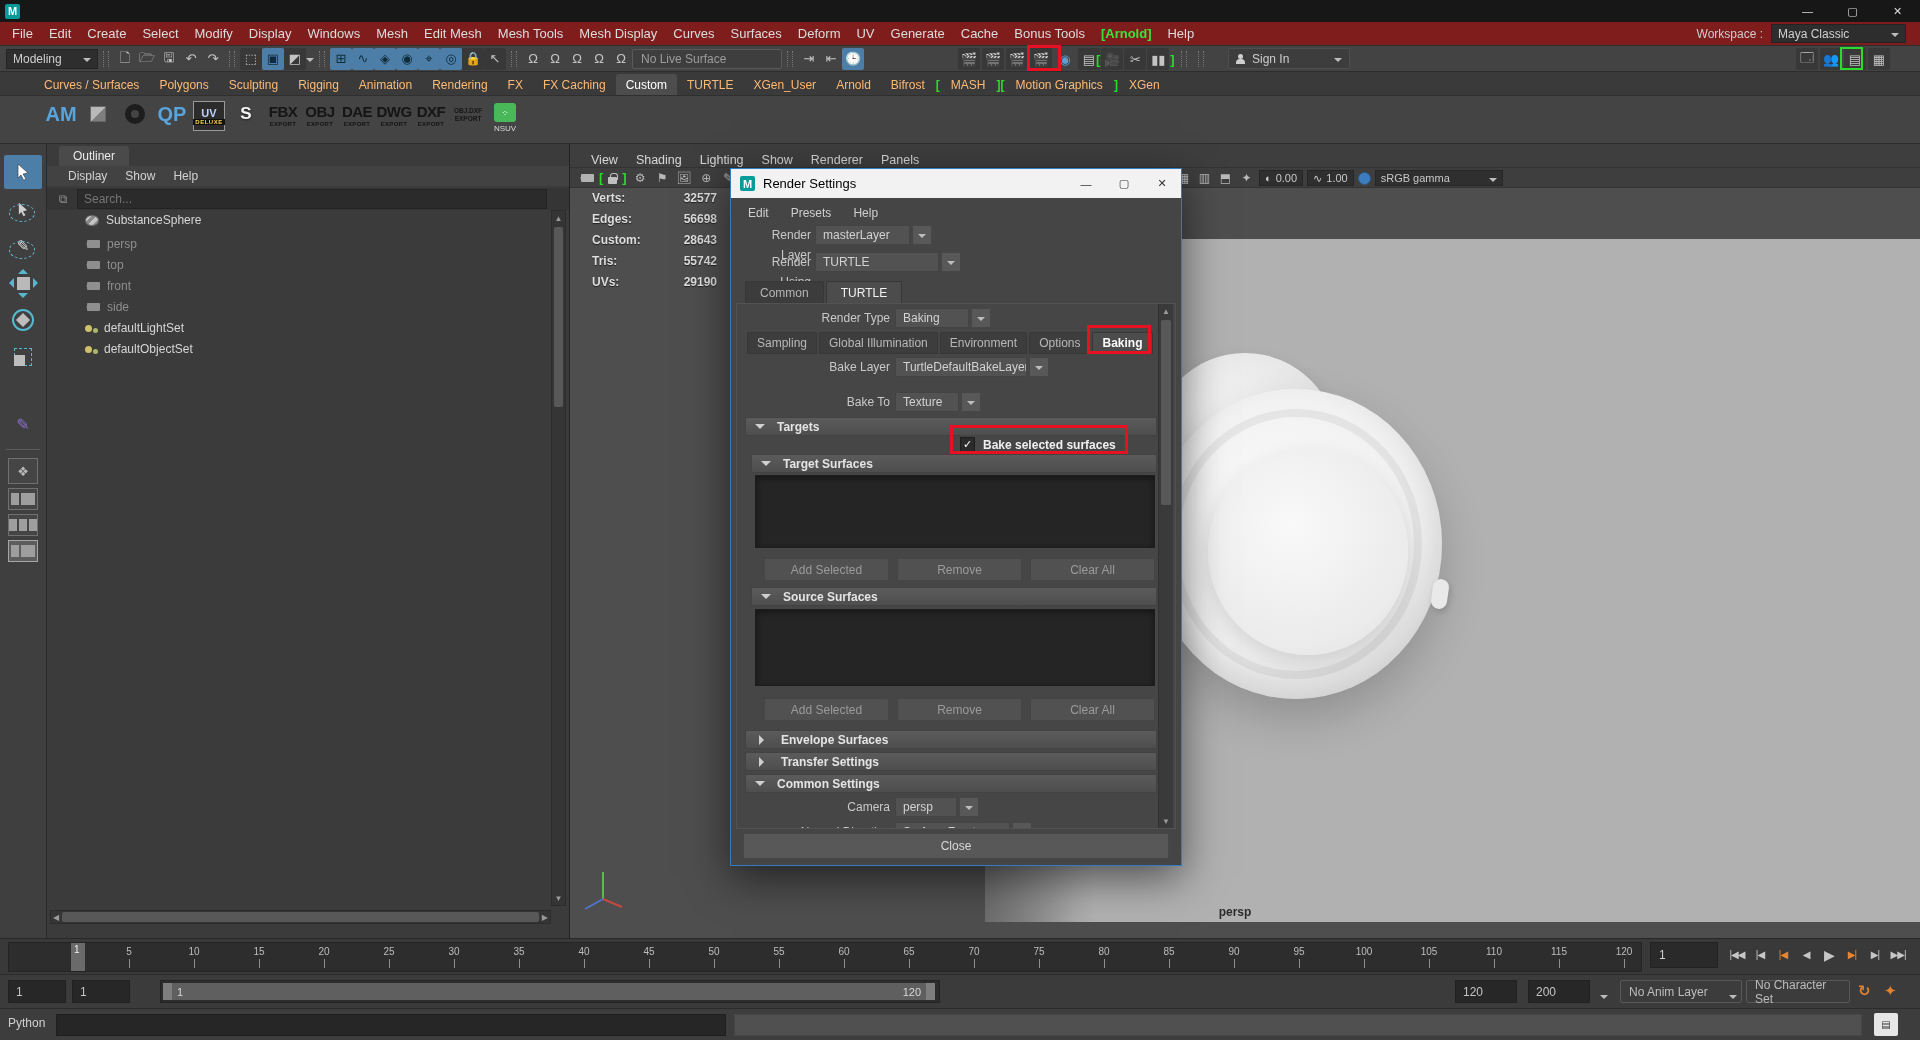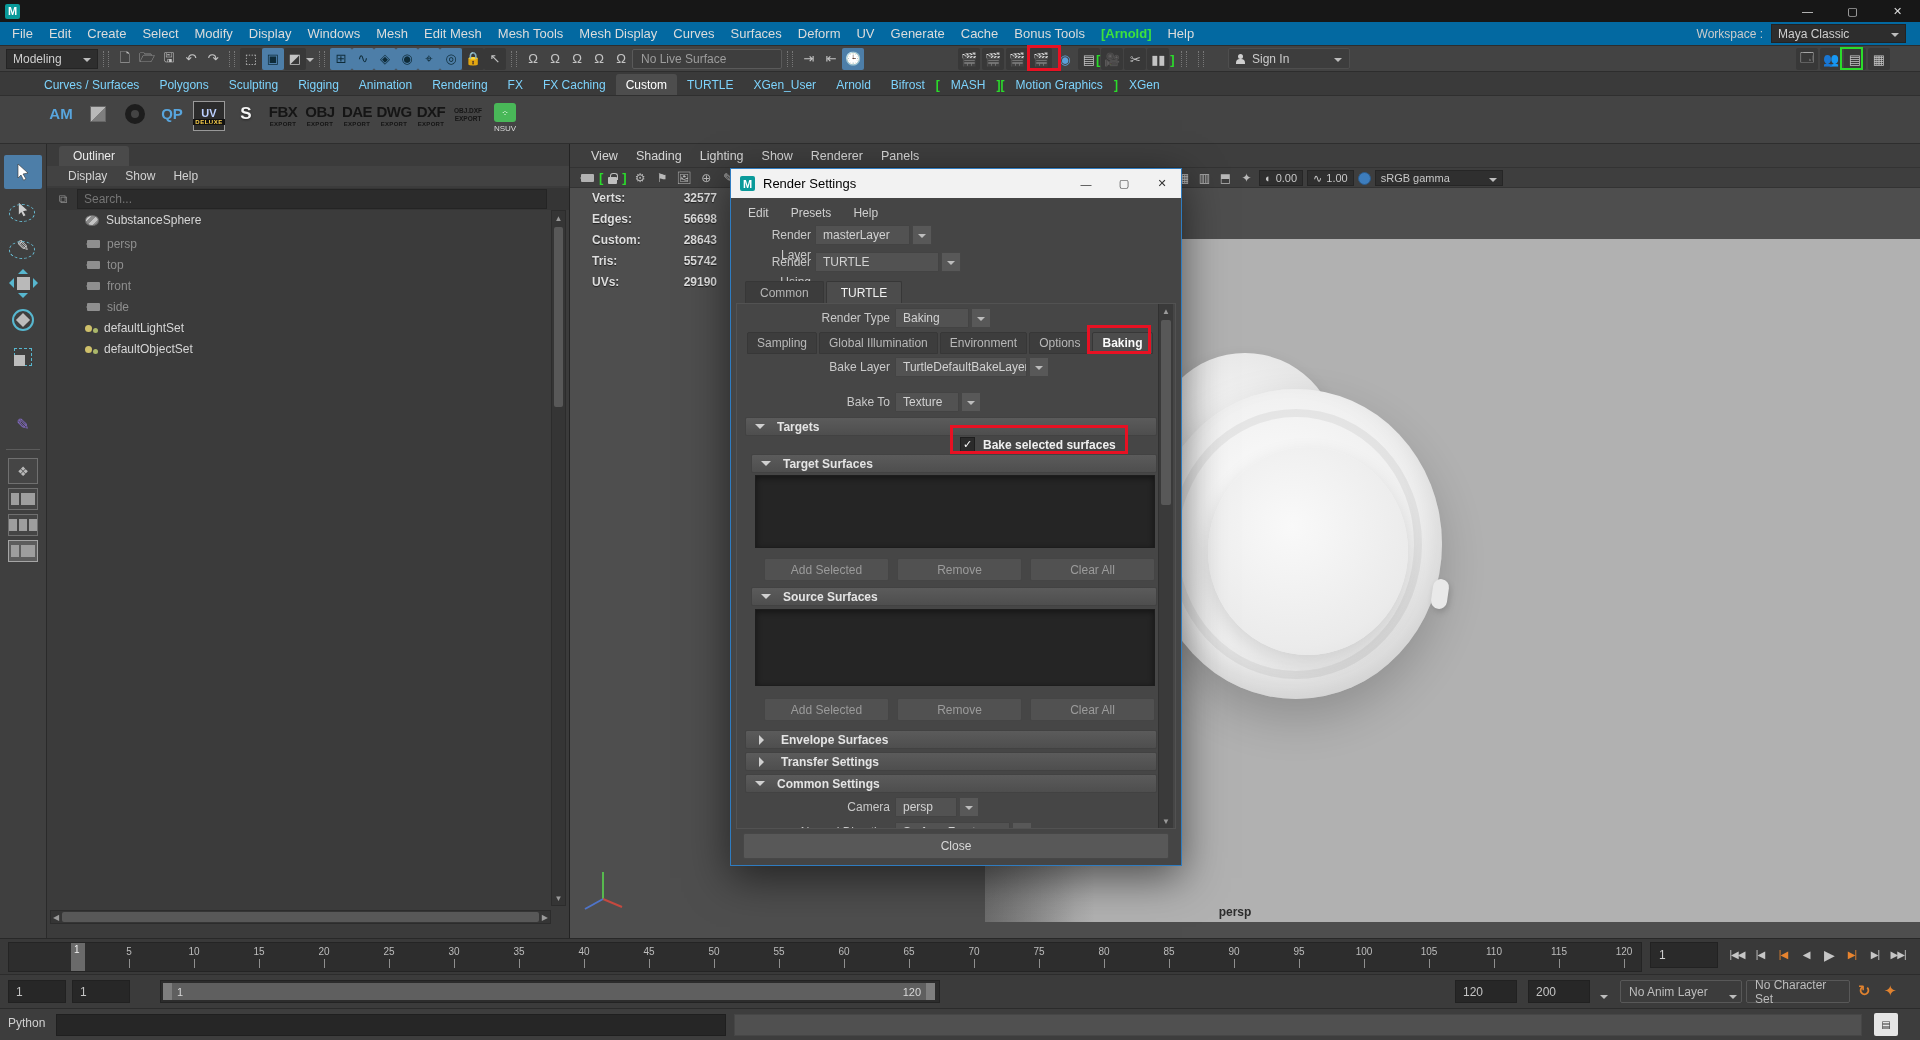--- a/index.html
+++ b/index.html
@@ -9,21 +9,21 @@
 
 
 .titlebar{position:absolute;left:0;top:0;width:1920px;height:22px;background:#171717;
   display:flex;align-items:center;padding-left:5px;color:#d4d4d4;font-size:12px}
 .mlogo{width:15px;height:15px;background:#0a9a9a;color:#fff;font-weight:bold;font-size:11px;
   display:flex;align-items:center;justify-content:center;border-radius:2px;margin-right:7px}
 .winbtns{position:absolute;right:0;top:0;height:22px;display:flex}
 .winbtn{width:45px;height:22px;display:flex;align-items:center;justify-content:center;color:#ddd;font-size:11px}
 
 
-.menubar{position:absolute;left:0;top:22px;width:1920px;height:24px;background:#0369a1;
+.menubar{position:absolute;left:0;top:22px;width:1920px;height:24px;background:#7f1d1d;
   border-bottom:1px solid #2d2d2d;display:flex;align-items:center;padding-left:4px}
 .menubar .mi{padding:0 8px;font-size:13px;color:#dcdcdc}
 .menubar .mi.green{color:#3de23d;font-weight:bold}
 .workspace{position:absolute;right:14px;top:24px;display:flex;align-items:center;gap:8px}
 .wsfield{width:135px;height:19px;background:#2d2d2d;border:1px solid #232323;display:flex;
   align-items:center;padding:0 6px;color:#cfcfcf;justify-content:space-between}
 
 
 .statusline{position:absolute;left:0;top:46px;width:1920px;height:26px;background:#434343;
   border-bottom:1px solid #2d2d2d;display:flex;align-items:center;padding-left:6px}
@@ -40,27 +40,27 @@
 .signin{position:absolute;left:1228px;top:2px;width:122px;height:21px;background:#3d3d3d;
   border:1px solid #4e4e4e;border-radius:2px;display:flex;align-items:center;gap:7px;padding:0 7px}
 .person{width:9px;height:9px;position:relative}
 .person:before{content:"";position:absolute;left:2px;top:0;width:5px;height:5px;border-radius:50%;background:#cfcfcf}
 .person:after{content:"";position:absolute;left:0;top:5px;width:9px;height:5px;border-radius:4px 4px 0 0;background:#cfcfcf}
 .abs{position:absolute}
 
 
 .shelftabs{position:absolute;left:0;top:72px;width:1920px;height:24px;background:#3a3a3a;
   border-bottom:1px solid #2f2f2f;display:flex;align-items:flex-end;padding-left:34px}
-.stab{padding:4px 10px 3px;font-size:12px;color:#7dd3fc}
+.stab{padding:4px 10px 3px;font-size:12px;color:#fdba74}
 .stab.active{background:#4d4d4d;color:#fff;border-radius:3px 3px 0 0}
 .stab.bracket{color:#2bdc2b;font-weight:bold;padding:4px 1px 3px}
 .shelficons{position:absolute;left:0;top:96px;width:1920px;height:48px;background:#444;
   border-bottom:1px solid #2e2e2e;display:flex;align-items:flex-start;padding:5px 0 0 44px;gap:3px}
 .shitem{width:34px;display:flex;flex-direction:column;align-items:center;flex:none}
-.bluetxt{color:#58a5dd;font-weight:bold;font-size:15px;line-height:26px}
+.bluetxt{color:#58a5dd;font-weight:bold;font-size:20px;line-height:26px}
 .cubeico{width:16px;height:16px;margin-top:5px;background:linear-gradient(135deg,#b9b9b9 50%,#7e7e7e 50%);border:1px solid #666}
 .torusico{width:20px;height:20px;margin-top:3px;border-radius:50%;border:6px solid #1d1d1d}
 .uvdlx{width:32px;height:30px;border:1px solid #999;background:#2c2c2c;display:flex;flex-direction:column;align-items:center;justify-content:center}
 .uvdlx .uv{color:#bcd0ff;font-weight:bold;font-size:11px;line-height:12px}
 .uvdlx .dlx{color:#ffd34d;background:#111;font-size:6px;font-weight:bold;padding:0 2px;letter-spacing:.5px}
 .subico{color:#f4f4f4;font-weight:bold;font-size:17px;line-height:26px;text-shadow:0 1px 2px #222}
 .fmt{font-weight:bold;font-size:15px;color:#151515;letter-spacing:-.5px;line-height:18px;margin-top:2px}
 .fmtsub{font-size:6px;color:#141414;font-weight:bold;letter-spacing:.3px}
 .tiny2{font-size:6.5px;color:#161616;font-weight:bold;line-height:8px;margin-top:6px;text-align:center}
 .nsuvico{width:22px;height:19px;background:#49b858;border-radius:3px;margin-top:2px;display:flex;align-items:center;justify-content:center;color:#eafbe9;font-size:9px}
@@ -100,21 +100,21 @@
 .camico:before{content:"";position:absolute;left:-5px;top:0;border:4px solid transparent;border-right:5px solid #8f8f8f}
 .setico{width:7px;height:7px;border-radius:50%;background:#cfc06a;box-shadow:7px 2px 0 -1px #aab76a;margin-right:5px}
 .vscroll{position:absolute;background:#353535;border:1px solid #2c2c2c}
 .varrow{height:14px;display:flex;align-items:center;justify-content:center;color:#9a9a9a;font-size:8px}
 .vthumb{position:absolute;left:2px;right:2px;background:#585858;border-radius:2px}
 .hscroll{position:absolute;left:3px;bottom:14px;width:501px;height:14px;background:#353535;border:1px solid #2c2c2c;display:flex;align-items:center;justify-content:space-between;padding:0 2px;color:#9a9a9a;font-size:8px}
 .hthumb{flex:1;height:10px;background:#585858;margin:0 3px;border-radius:2px}
 
 
 .viewport{position:absolute;left:570px;top:144px;width:1350px;height:794px;background:#4e4e4e;overflow:hidden}
-.vpmenu{height:24px;background:#3e3e3e;border-bottom:1px solid #333;display:flex;align-items:center;padding-left:12px}
+.vpmenu{height:24px;background:#3e3e3e;border-bottom:1px solid #333;display:flex;align-items:flex-end;padding-left:12px}
 .vpmenu span{padding:0 9px;font-size:12.5px;color:#d6d6d6}
 .vptools{position:relative;height:20px;background:#3e3e3e;border-bottom:1px solid #333;display:flex;align-items:center;gap:5px;padding-left:8px}
 .vpi{color:#b9b9b9;font-size:12px;display:flex;align-items:center;justify-content:center;width:17px;height:16px}
 .lockico{width:9px;height:11px;position:relative;margin-top:1px}
 .lockico:before{content:"";position:absolute;left:1.5px;top:0;width:6px;height:6px;border:1.5px solid #bfbfbf;border-bottom:none;border-radius:3px 3px 0 0}
 .lockico:after{content:"";position:absolute;left:0;top:4px;width:9px;height:7px;background:#bfbfbf;border-radius:1px}
 .camtool{width:13px;height:8px;background:#b2b2b2;position:relative;border-radius:1px;margin-left:3px}
 .camtool:before{content:"";position:absolute;left:-5px;top:0;border:4px solid transparent;border-right:5px solid #b2b2b2}
 .vpright{position:absolute;left:605px;top:1px;height:18px;display:flex;align-items:center;gap:4px}
 .vpfield{height:16px;background:#2f2f2f;border:1px solid #262626;color:#c8c8c8;display:flex;align-items:center;gap:4px;padding:0 5px;font-size:11px}

